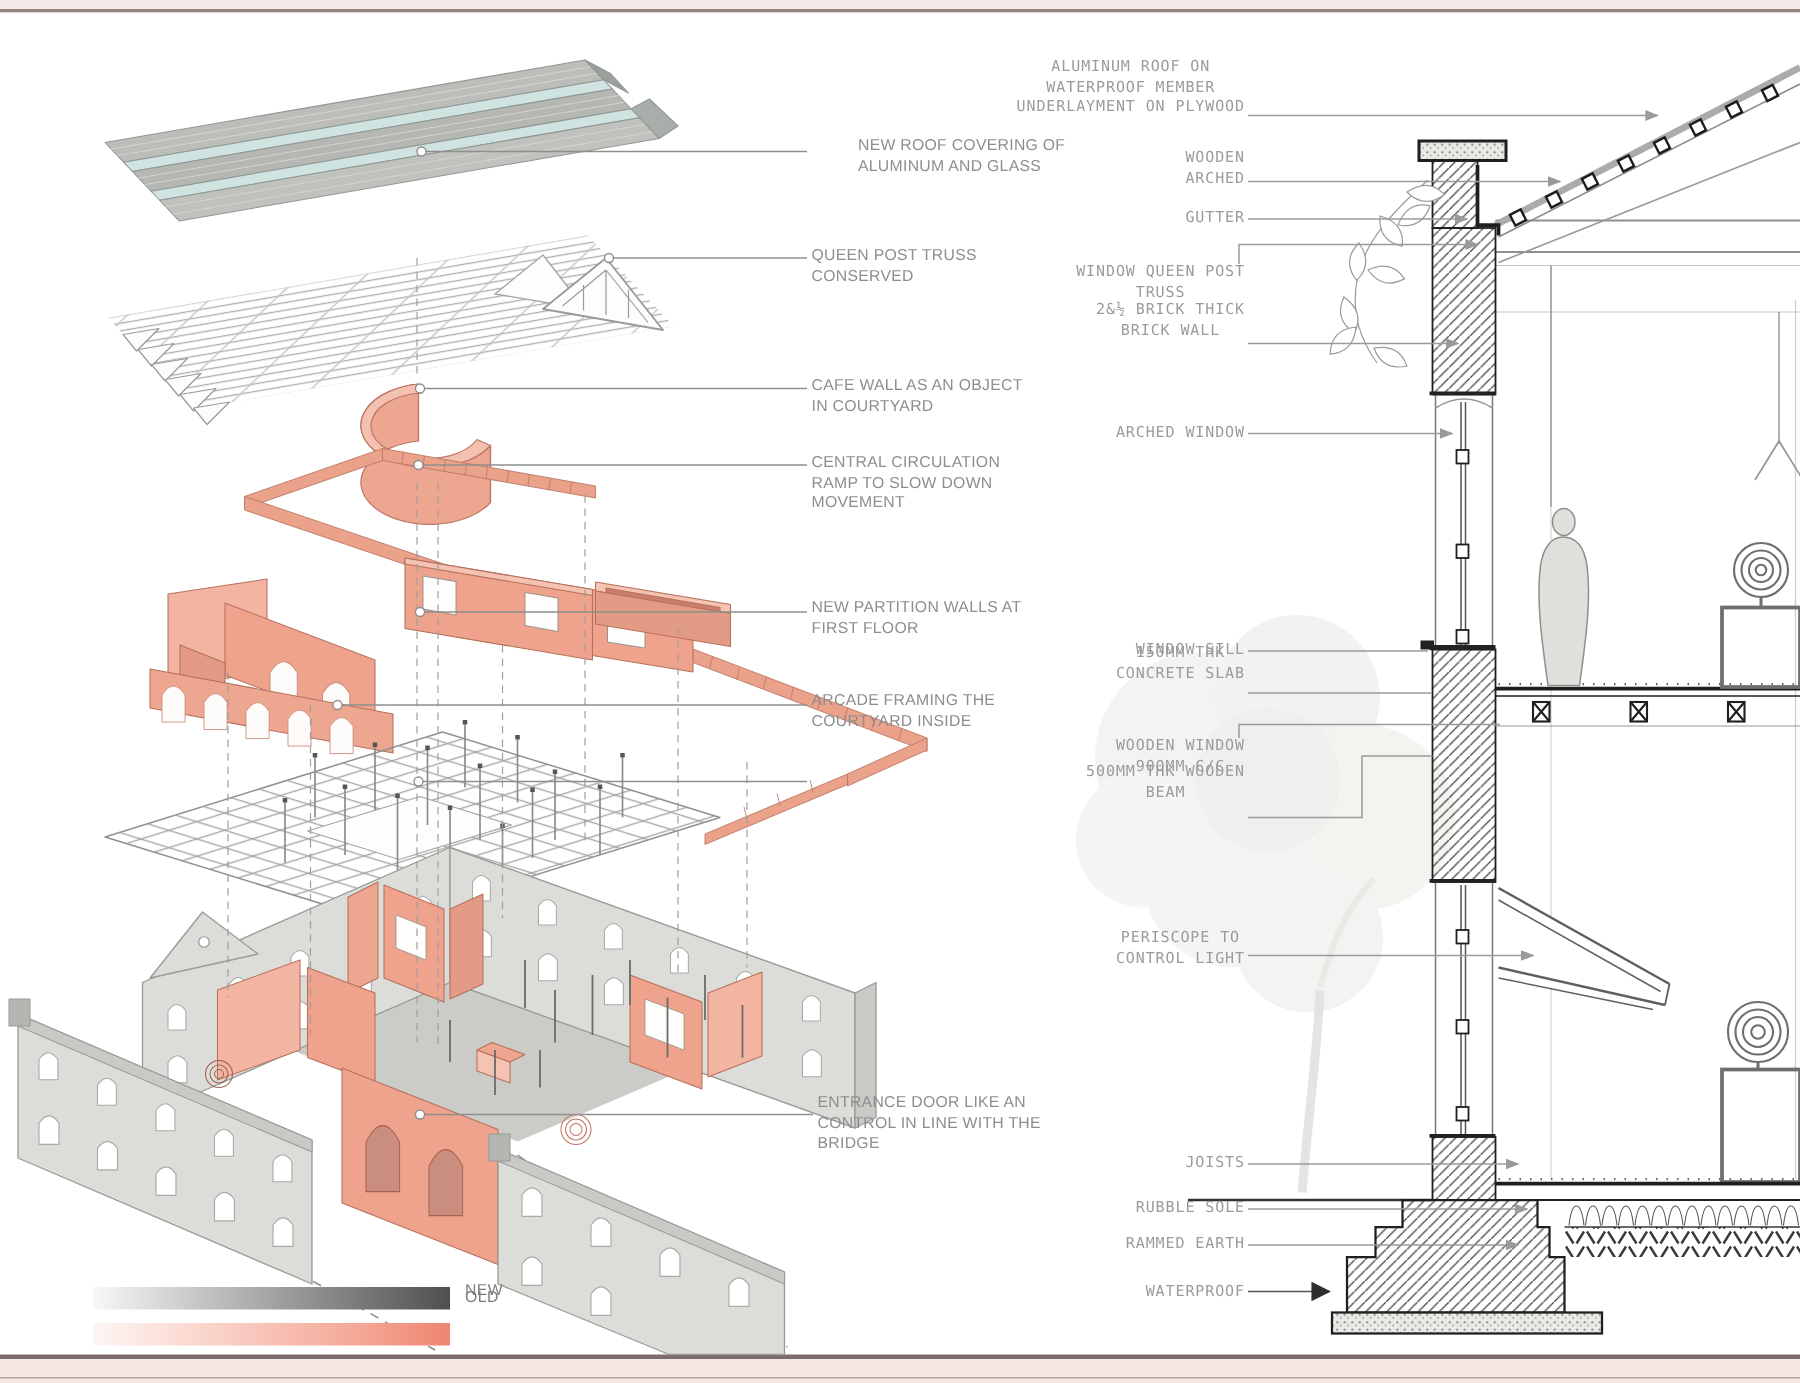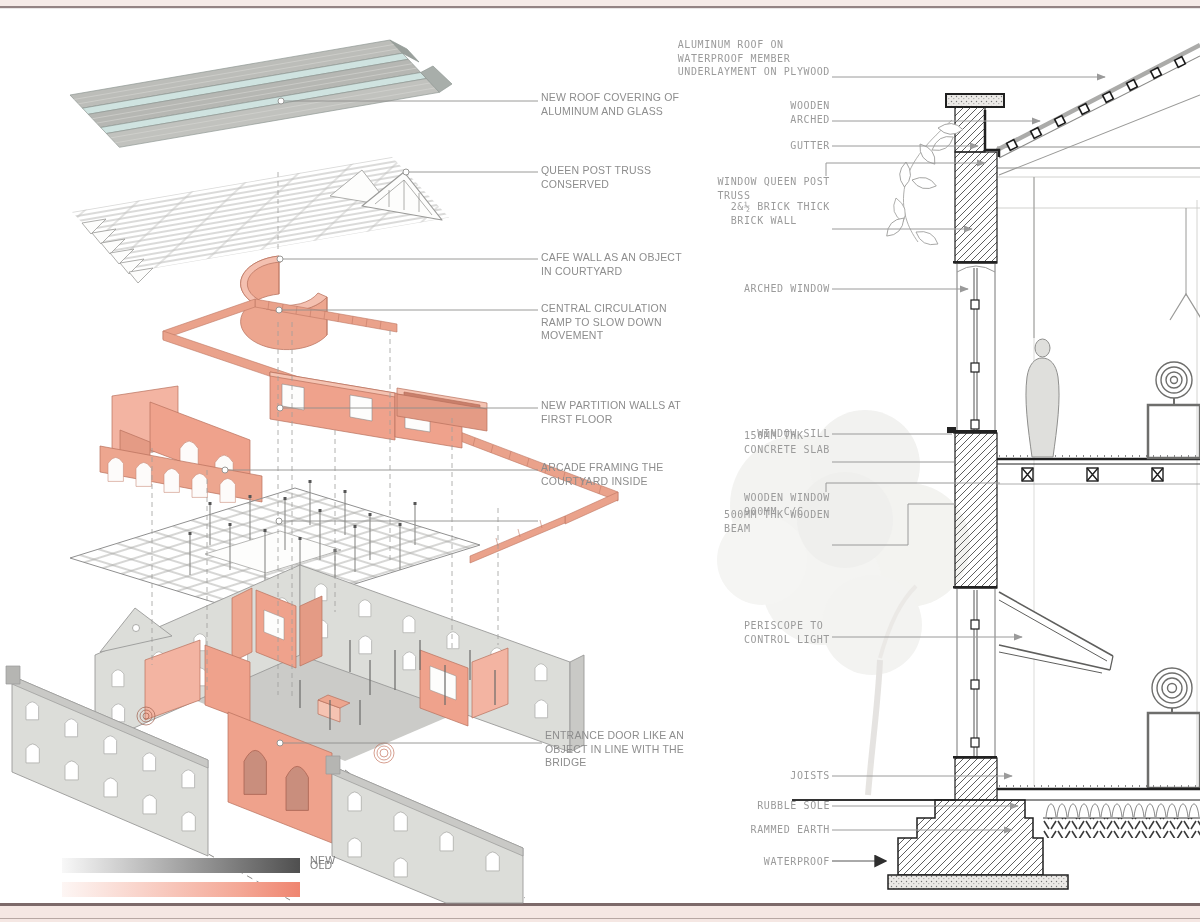--- a/index.html
+++ b/index.html
@@ -1,21 +1,21 @@
 <!DOCTYPE html>
 <html><head>
 <meta charset="utf-8">
 <style>
   html,body{margin:0;padding:0;background:#fff;}
   .sheet{position:relative;width:1200px;height:922px;background:#fff;overflow:hidden;
          font-family:"Liberation Sans",sans-serif;}
   svg.art{position:absolute;left:0;top:0;}
   .lbl-l{position:absolute;font:10.5px/1.3 "Liberation Sans",sans-serif;color:#8d8d8d;
          white-space:pre-line;letter-spacing:0.2px;}
-  .lbl-r{position:absolute;right:370px;text-align:left;font:10px/1.35 "DejaVu Sans Mono",monospace;
+  .lbl-r{position:absolute;right:370px;text-align:center;font:10px/1.35 "DejaVu Sans Mono",monospace;
          color:#9b9b9b;white-space:pre-line;letter-spacing:0.6px;}
   .lgd{position:absolute;font:10.5px "Liberation Sans",sans-serif;color:#7d7d7d;letter-spacing:0.3px;}
 </style>
 </head>
 <body>
 
 <div class="sheet">
 
 <svg class="art" width="1200" height="922" viewBox="0 0 1200 922">
 <defs>
@@ -527,35 +527,35 @@
     <path d="M832,545 L908,545 L908,504 L955,504"></path>
     <line x1="832" y1="637" x2="1022" y2="637" marker-end="url(#tri)"></line>
     <line x1="832" y1="776" x2="1012" y2="776" marker-end="url(#tri)"></line>
     <line x1="832" y1="806" x2="1018" y2="806" marker-end="url(#tri)"></line>
     <line x1="832" y1="830" x2="1012" y2="830" marker-end="url(#tri)"></line>
     <line x1="832" y1="861" x2="886" y2="861" stroke="#555" marker-end="url(#triBig)"></line>
   </g>
 </g>
 </svg>
 
-<div class="lbl-l" style="left:541px;top:91px">NEW ROOF COVERING OF
+<div class="lbl-l" style="left:572px;top:91px">NEW ROOF COVERING OF
 ALUMINUM AND GLASS</div>
 <div class="lbl-l" style="left:541px;top:164px">QUEEN POST TRUSS
 CONSERVED</div>
 <div class="lbl-l" style="left:541px;top:251px">CAFE WALL AS AN OBJECT
 IN COURTYARD</div>
 <div class="lbl-l" style="left:541px;top:302px">CENTRAL CIRCULATION
 RAMP TO SLOW DOWN
 MOVEMENT</div>
 <div class="lbl-l" style="left:541px;top:399px">NEW PARTITION WALLS AT
 FIRST FLOOR</div>
 <div class="lbl-l" style="left:541px;top:461px">ARCADE FRAMING THE
 COURTYARD INSIDE</div>
 <div class="lbl-l" style="left:545px;top:729px">ENTRANCE DOOR LIKE AN
-OBJECT IN LINE WITH THE
+CONTROL IN LINE WITH THE
 BRIDGE</div>
 
 <div class="lbl-r" style="top:38px">ALUMINUM ROOF ON
 WATERPROOF MEMBER
 UNDERLAYMENT ON PLYWOOD</div>
 <div class="lbl-r" style="top:99px">WOODEN
 ARCHED</div>
 <div class="lbl-r" style="top:139px">GUTTER</div>
 <div class="lbl-r" style="top:175px">WINDOW QUEEN POST
 TRUSS</div>

